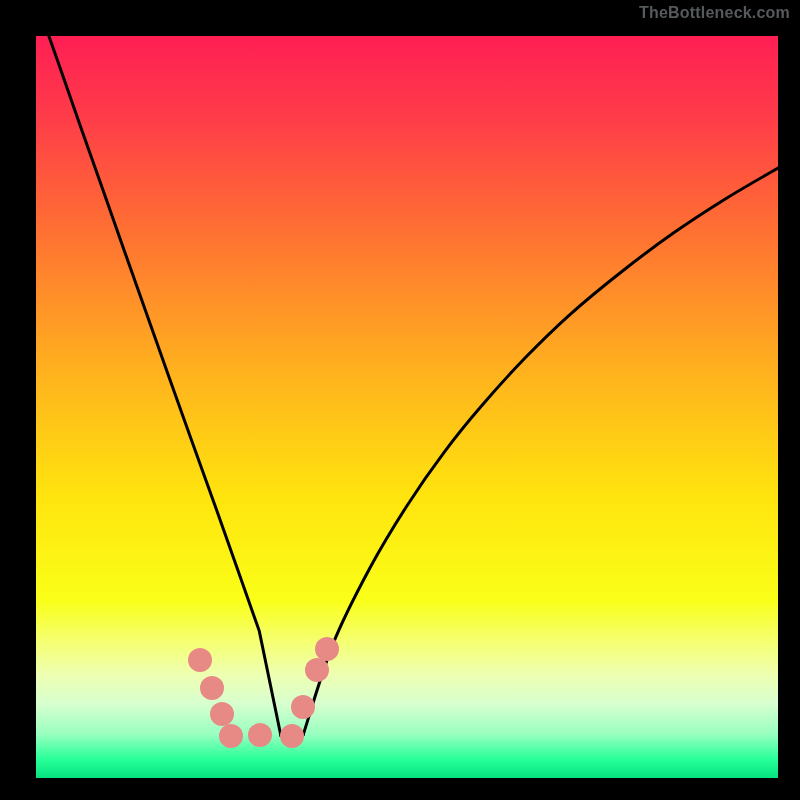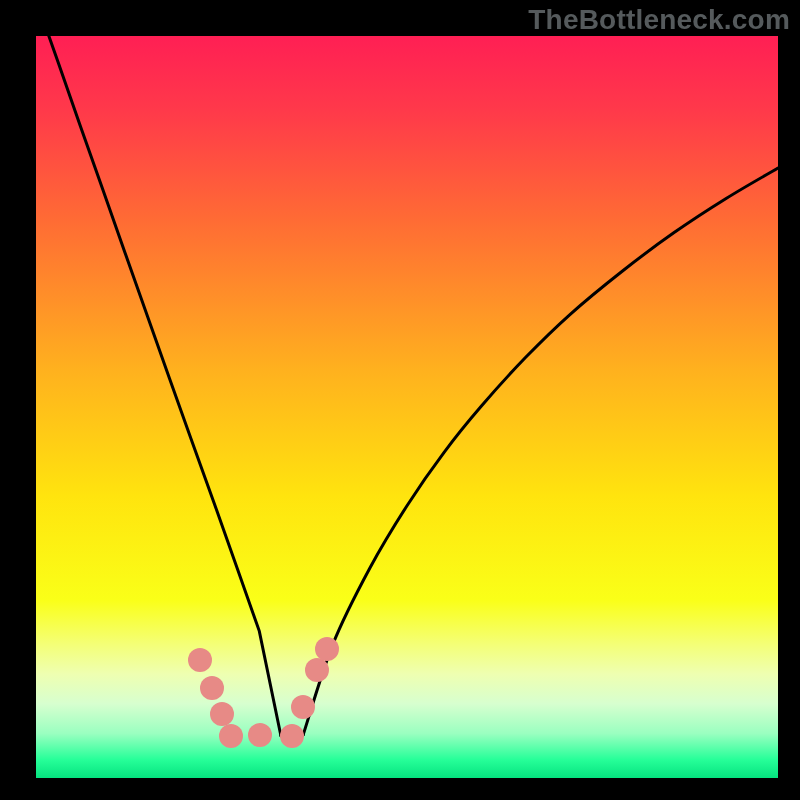--- a/index.html
+++ b/index.html
@@ -23,21 +23,21 @@
   }
   .gradient {
     position: absolute;
     left: 0; top: 0; right: 0; bottom: 0;
   }
   .watermark {
     position: absolute;
     top: 4px;
     right: 10px;
     color: #555a5c;
-    font-size: 28px;
+    font-size: 16px;
     font-weight: 600;
     letter-spacing: 0.2px;
   }
   svg.curves {
     position: absolute;
     left: 0; top: 0;
   }
 </style>
 </head>
 <body>

